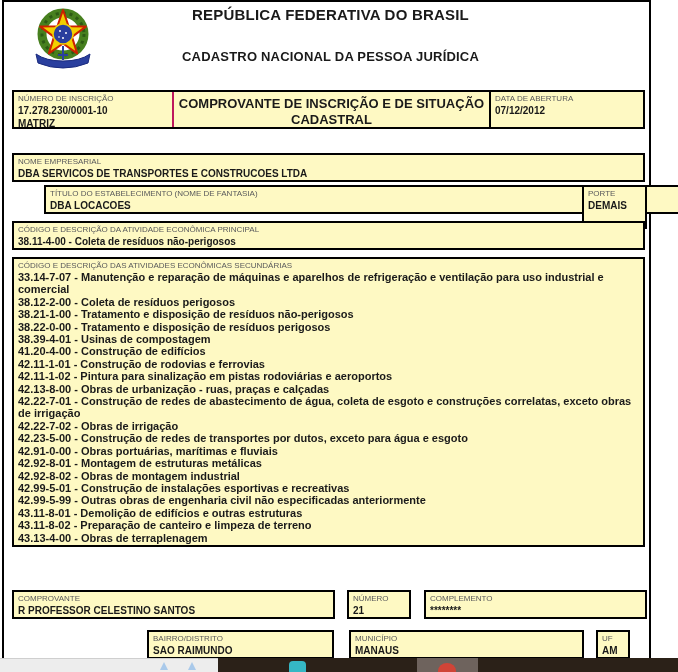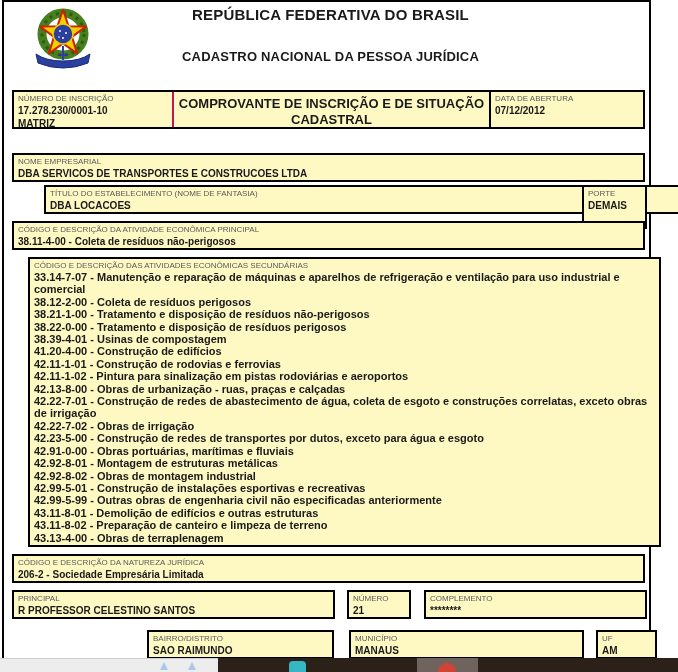--- a/index.html
+++ b/index.html
@@ -100,21 +100,21 @@
     <div class="fieldbox" style="left:578px; top:183px; width:65px; height:44px;">
       <div class="lbl">PORTE</div>
       <div class="val">DEMAIS</div>
     </div>
 
     <div class="fieldbox" style="left:8px; top:219px; width:633px; height:29px;">
       <div class="lbl">CÓDIGO E DESCRIÇÃO DA ATIVIDADE ECONÔMICA PRINCIPAL</div>
       <div class="val">38.11-4-00 - Coleta de resíduos não-perigosos</div>
     </div>
 
-    <div class="fieldbox" style="left:8px; top:255px; width:633px; height:290px;margin-left:16px;">
+    <div class="fieldbox" style="left:8px; top:255px; width:633px; height:290px;">
       <div class="lbl">CÓDIGO E DESCRIÇÃO DAS ATIVIDADES ECONÔMICAS SECUNDÁRIAS</div>
       <div class="activities">33.14-7-07 - Manutenção e reparação de máquinas e aparelhos de refrigeração e ventilação para uso industrial e comercial
 38.12-2-00 - Coleta de resíduos perigosos
 38.21-1-00 - Tratamento e disposição de resíduos não-perigosos
 38.22-0-00 - Tratamento e disposição de resíduos perigosos
 38.39-4-01 - Usinas de compostagem
 41.20-4-00 - Construção de edifícios
 42.11-1-01 - Construção de rodovias e ferrovias
 42.11-1-02 - Pintura para sinalização em pistas rodoviárias e aeroportos
 42.13-8-00 - Obras de urbanização - ruas, praças e calçadas
@@ -124,47 +124,43 @@
 42.91-0-00 - Obras portuárias, marítimas e fluviais
 42.92-8-01 - Montagem de estruturas metálicas
 42.92-8-02 - Obras de montagem industrial
 42.99-5-01 - Construção de instalações esportivas e recreativas
 42.99-5-99 - Outras obras de engenharia civil não especificadas anteriormente
 43.11-8-01 - Demolição de edifícios e outras estruturas
 43.11-8-02 - Preparação de canteiro e limpeza de terreno
 43.13-4-00 - Obras de terraplenagem</div>
     </div>
 
-    <div class="fieldbox" style="left:8px; top:552px; width:633px; height:29px;">
-      <div class="lbl">CÓDIGO E DESCRIÇÃO DA NATUREZA JURÍDICA</div>
-      <div class="val">206-2 - Sociedade Empresária Limitada</div>
-    </div>
 
     <div class="fieldbox" style="left:8px; top:588px; width:323px; height:29px;">
-      <div class="lbl">PRINCIPAL</div>
+      <div class="lbl">COMPROVANTE</div>
       <div class="val">R PROFESSOR CELESTINO SANTOS</div>
     </div>
     <div class="fieldbox" style="left:343px; top:588px; width:64px; height:29px;">
       <div class="lbl">NÚMERO</div>
       <div class="val">21</div>
     </div>
     <div class="fieldbox" style="left:420px; top:588px; width:223px; height:29px;">
       <div class="lbl">COMPLEMENTO</div>
       <div class="val">********</div>
     </div>
 
     <div class="fieldbox" style="left:143px; top:628px; width:187px; height:29px;">
       <div class="lbl">BAIRRO/DISTRITO</div>
       <div class="val">SAO RAIMUNDO</div>
     </div>
     <div class="fieldbox" style="left:345px; top:628px; width:235px; height:29px;">
       <div class="lbl">MUNICÍPIO</div>
       <div class="val">MANAUS</div>
     </div>
-    <div class="fieldbox" style="left:592px; top:628px; width:61px; height:29px;">
+    <div class="fieldbox" style="left:592px; top:628px; width:34px; height:29px;">
       <div class="lbl">UF</div>
       <div class="val">AM</div>
     </div>
   </div>
 
   <div class="taskbar">
     <div class="tb-left"></div>
     <div class="tb-tri t1"></div>
     <div class="tb-tri t2"></div>
     <div class="tb-dark"></div>

